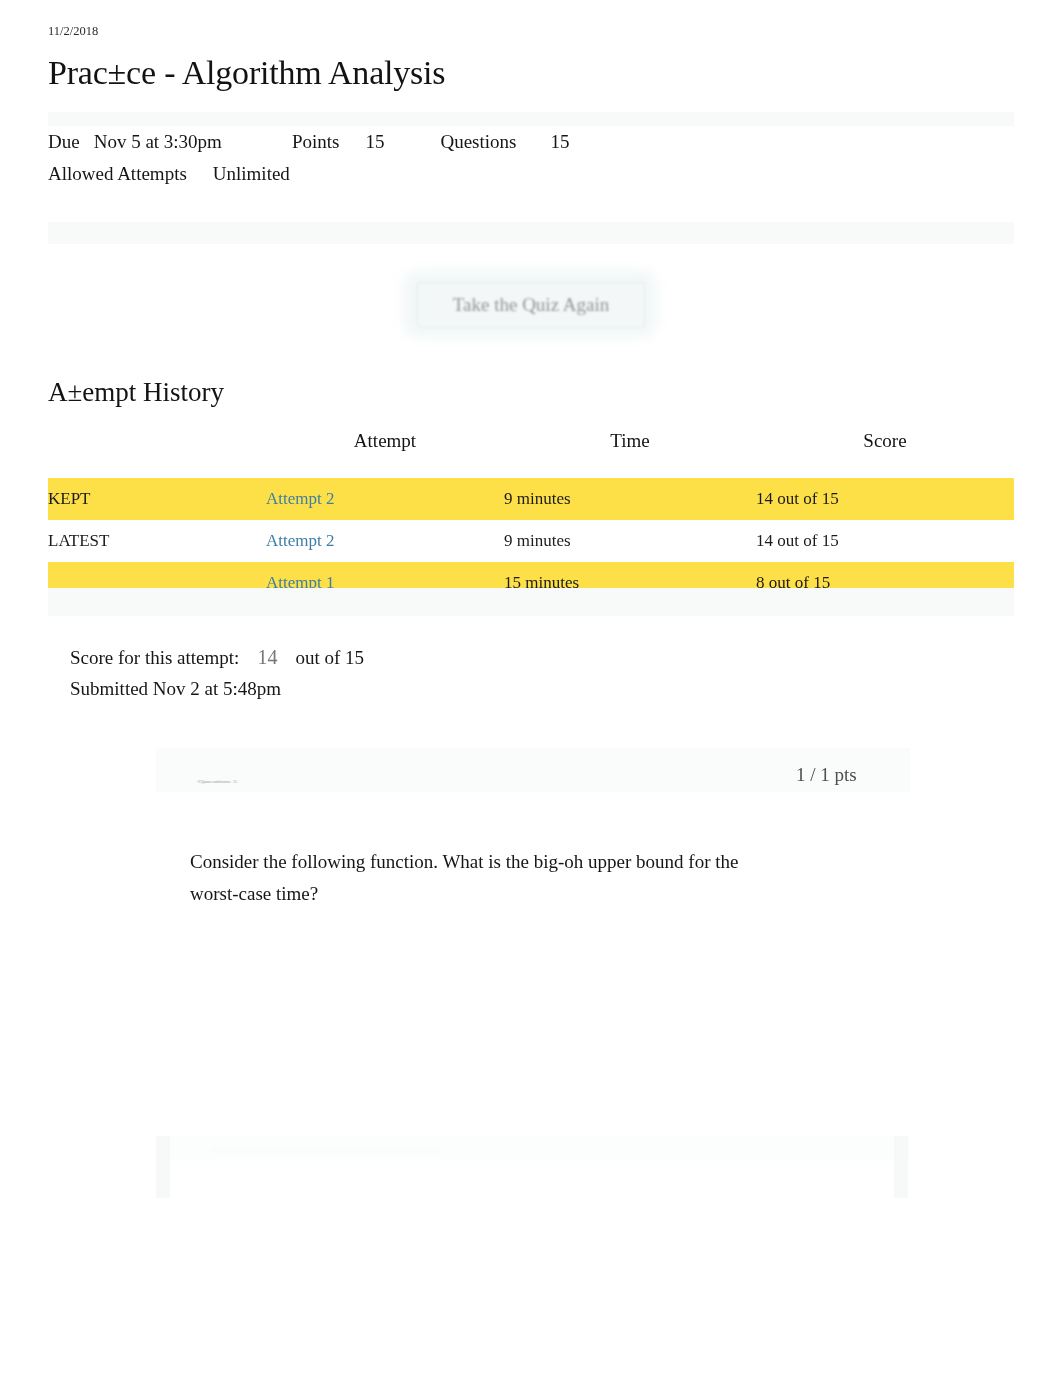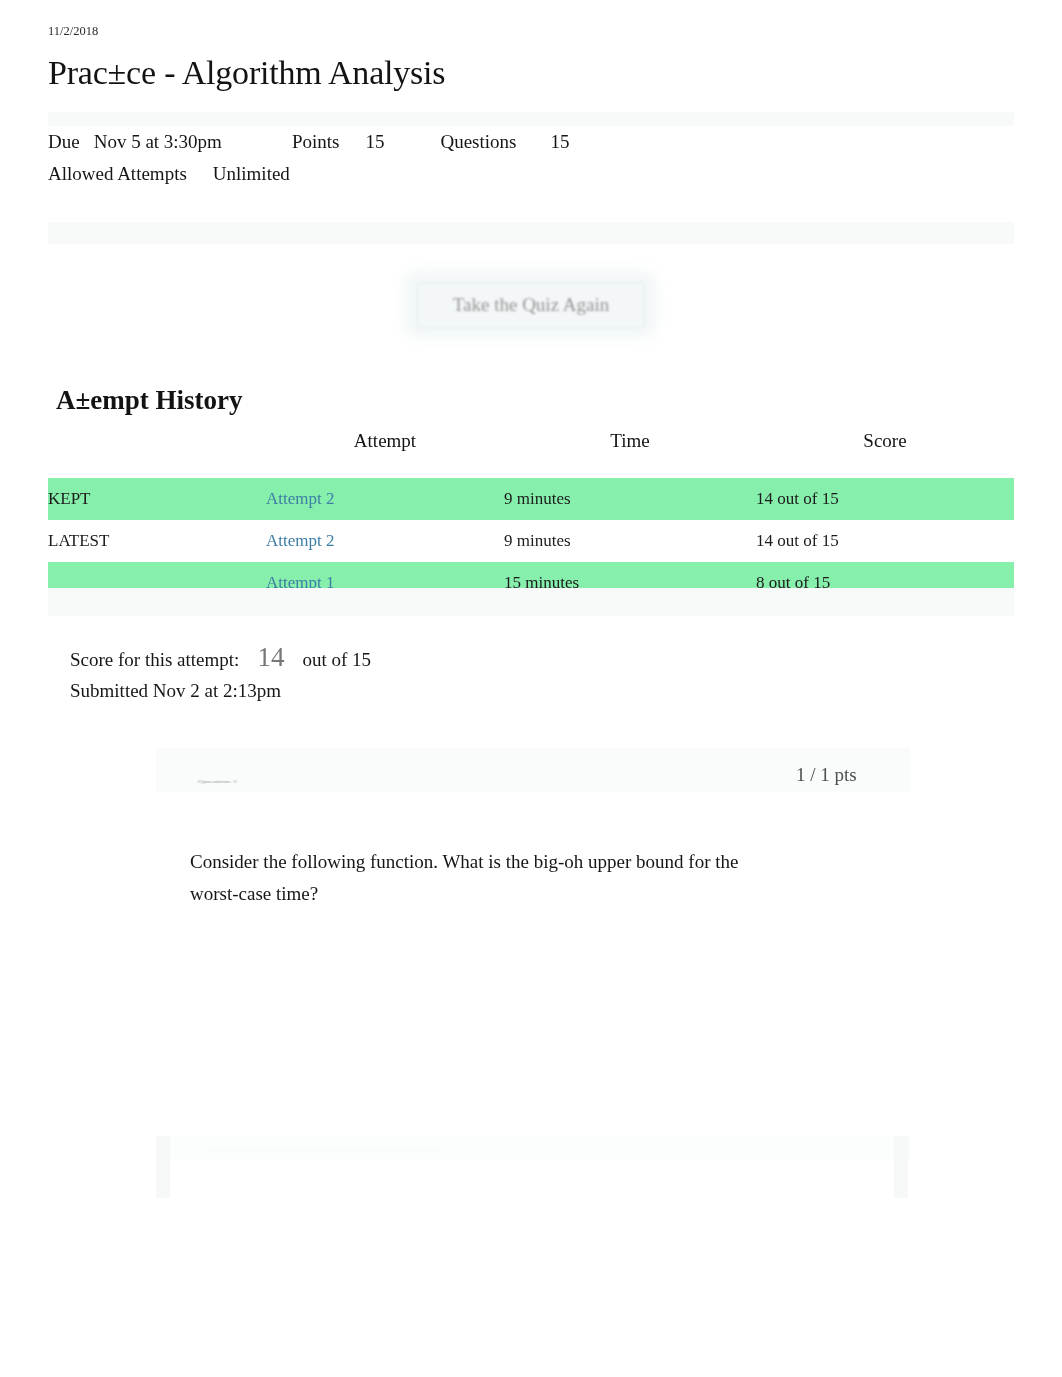--- a/index.html
+++ b/index.html
@@ -134,23 +134,23 @@
     white-space: nowrap;
   }
 
   
   .section-title {
     position: absolute;
     left: 48px;
     top: 374px;
     font-size: 27px;
     line-height: 36px;
-    font-weight: bold;
+    font-weight: normal;
     color: #131313;
-    margin: 8px;
+    margin: 0;
     white-space: nowrap;
   }
 
   .history-table {
     position: absolute;
     left: 48px;
     top: 430px;
     width: 966px;
     border-collapse: collapse;
     font-size: 17px;
@@ -168,21 +168,21 @@
     padding: 0;
     height: 42px;
     vertical-align: middle;
     font-size: 17px;
   }
   .col-flag  { width: 218px; }
   .col-att   { width: 238px; }
   .col-time  { width: 252px; }
   .col-score { width: 258px; }
 
-  .row-band td { background: #86efac; font-family: Liberation Serif, serif; }
+  .row-band td { background: #fde047; font-family: Liberation Serif, serif; }
   .flag-cell { color: #1b1b1b; }
   .attempt-link {
     color: #3f7ea6;
     text-decoration: none;
     cursor: pointer;
     filter: blur(0.45px);
   }
   .tbl-bottom-band {
     position: absolute;
     left: 48px;
@@ -196,21 +196,21 @@
   .attempt-summary {
     position: absolute;
     left: 70px;
     top: 642px;
     font-size: 19px;
     line-height: 31px;
     color: #161616;
   }
   .score-big {
     color: #767676;
-    font-size: 27px;
+    font-size: 20px;
   }
   .summary-line { white-space: nowrap; }
   .sp-score { display: inline-block; width: 18px; }
 
   
   .q-band {
     position: absolute;
     left: 156px;
     top: 748px;
     width: 754px;
@@ -337,21 +337,21 @@
       <td>8 out of 15</td>
     </tr>
   </tbody>
 </table>
 <div class="tbl-bottom-band"></div>
 
 <div class="attempt-summary">
   <div class="summary-line">
     <span>Score for this attempt:</span><span class="sp-score"></span><span class="score-big">14</span><span class="sp-score"></span><span>out of 15</span>
   </div>
-  <div class="summary-line">Submitted Nov 2 at 2:13pm</div>
+  <div class="summary-line">Submitted Nov 2 at 5:48pm</div>
 </div>
 
 <div class="q-band"></div>
 <div class="q-label-ghost">Question 1</div>
 <div class="q-points">1 / 1 pts</div>
 <div class="q-text">Consider the following function. What is the big-oh upper bound for the worst-case time?</div>
 
 <div class="ghost-band"></div>
 <div class="ghost-bar-left"></div>
 <div class="ghost-bar-right"></div>

